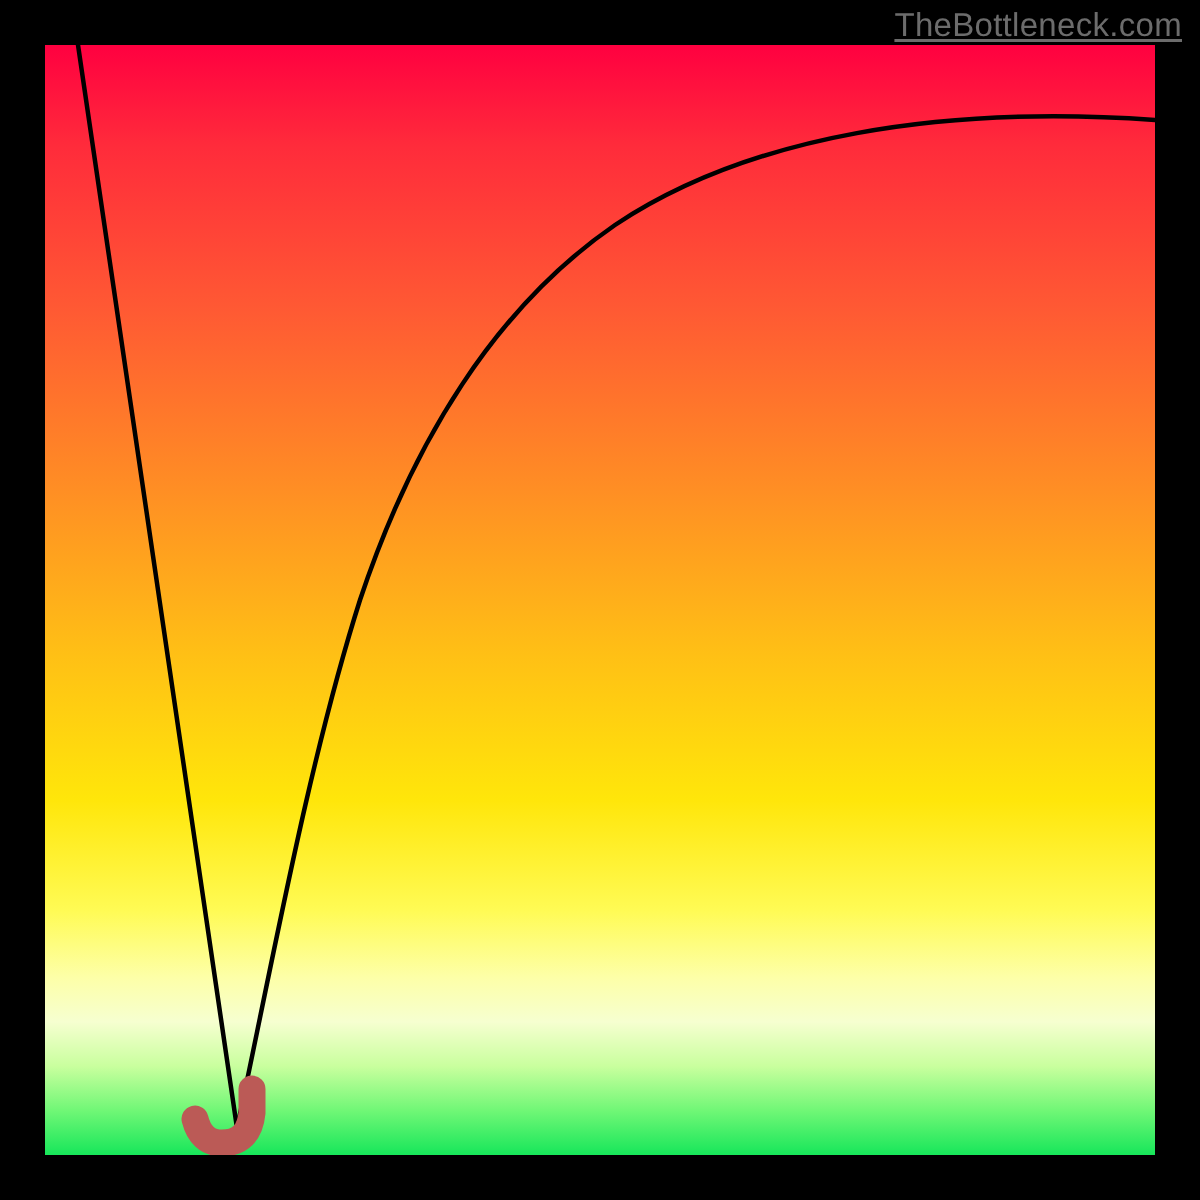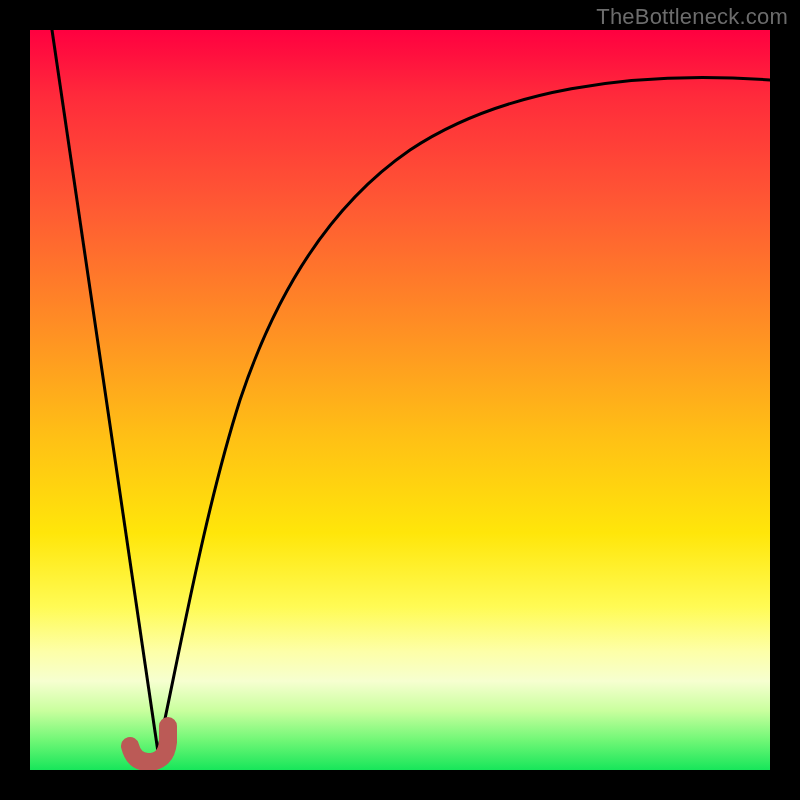--- a/index.html
+++ b/index.html
@@ -44,20 +44,21 @@
   }
   .watermark {
     position: absolute;
     top: 4px;
     right: 12px;
     color: #6c6c6c;
     font-size: 22px;
     font-weight: 500;
     letter-spacing: 0.2px;
     user-select: none;
+    text-decoration: underline;
   }
   svg.curves {
     position: absolute;
     left: 0;
     top: 0;
     width: 740px;
     height: 740px;
   }
   .curve-line {
     fill: none;

